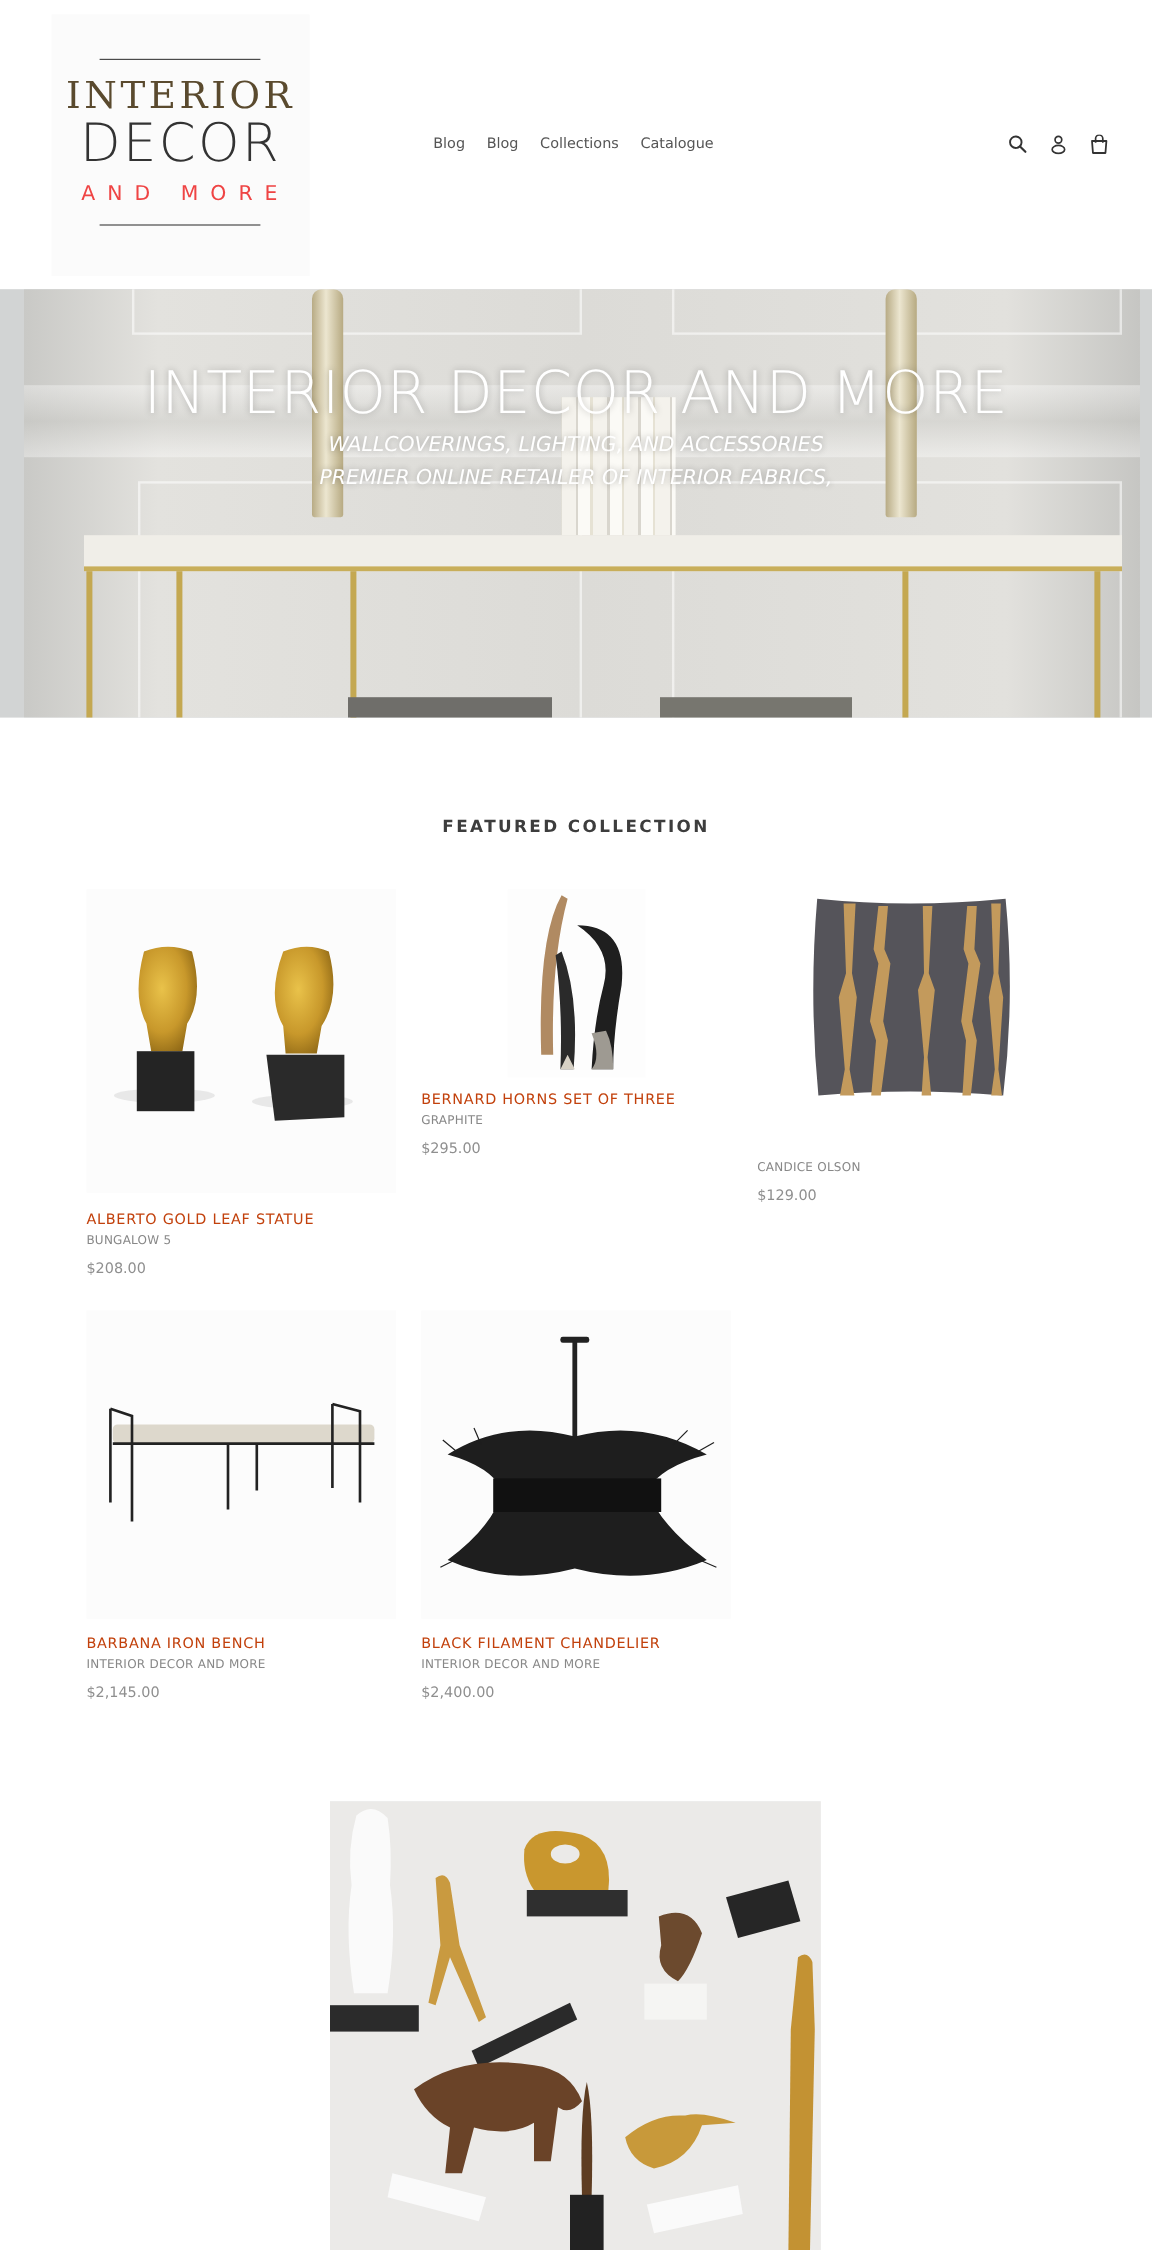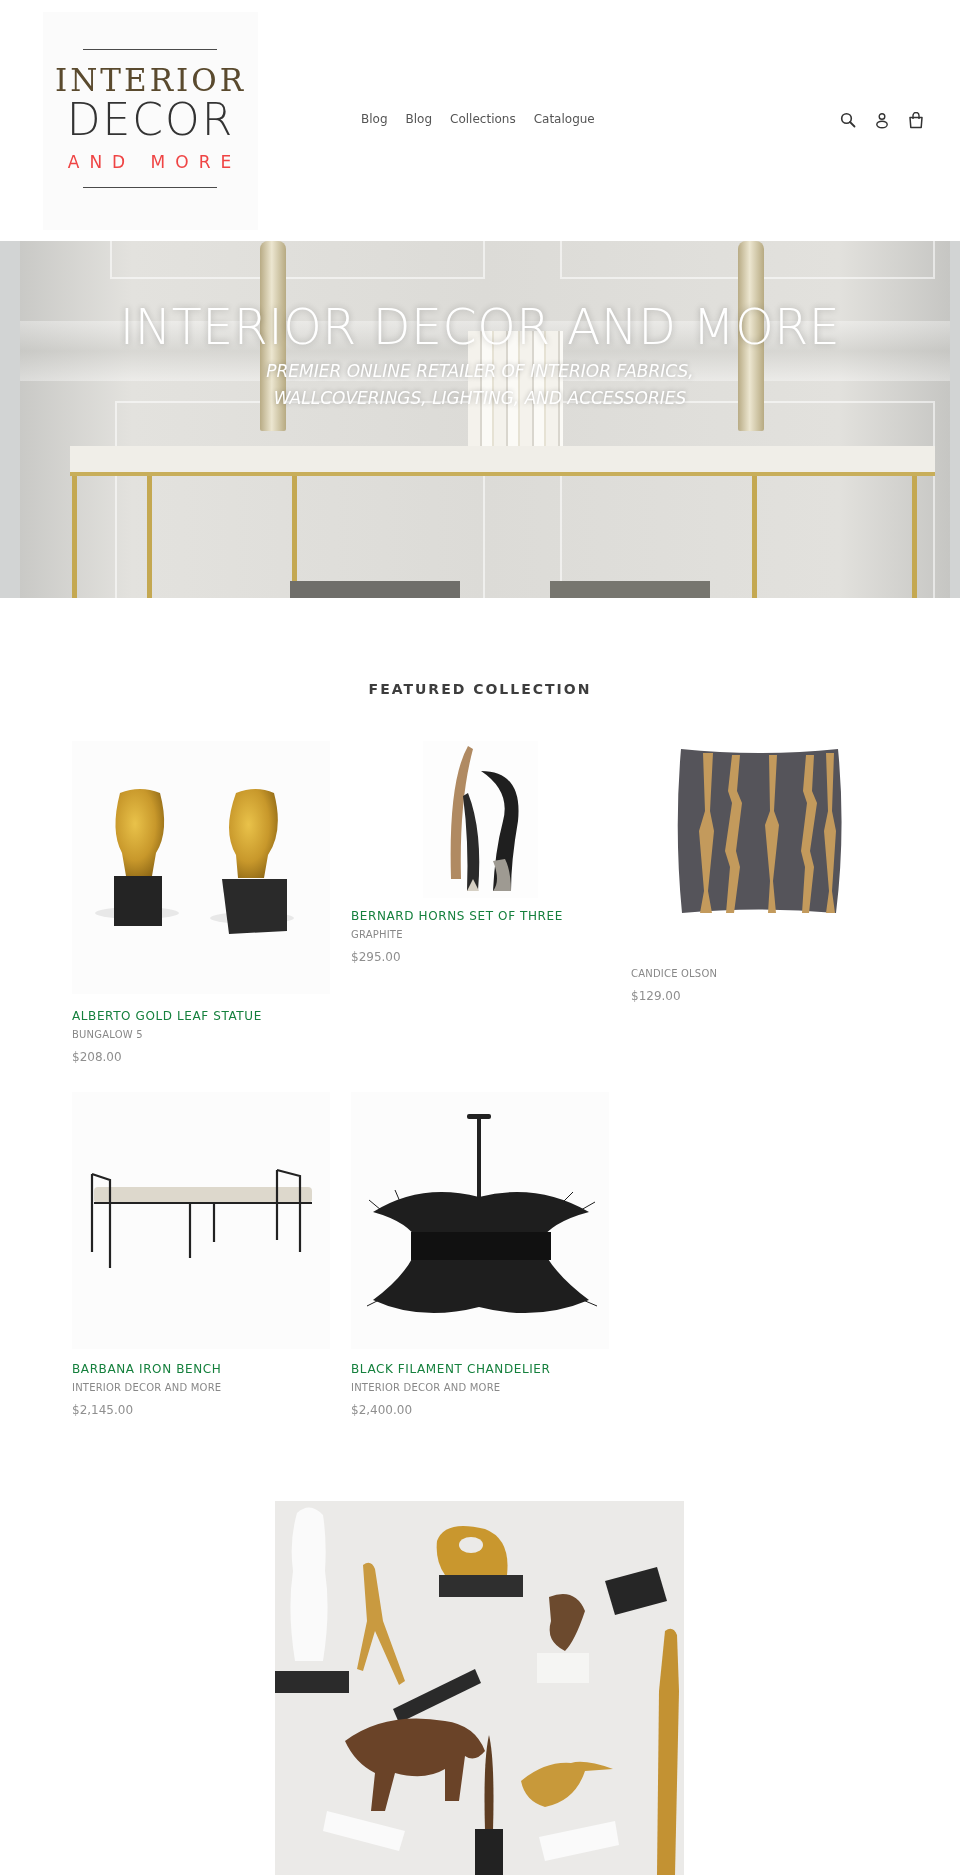--- a/index.html
+++ b/index.html
@@ -36,21 +36,21 @@
   .hero-books { position: absolute; left: 448px; top: 90px; width: 95px; height: 115px; background: repeating-linear-gradient(90deg,#f4f2ec 0 12px,#d9d6ce 12px 14px,#fbfaf6 14px 24px,#e6e2d4 24px 26px); }
   .hero-text { position: absolute; left: 0; top: 0; width: 960px; height: 357px; text-align: center; }
   .hero-title { position: absolute; left: 0; width: 960px; top: 58px; font-size: 49px; font-weight: 300; color: #ffffff; letter-spacing: 0.5px; text-shadow: 0 0 6px rgba(0,0,0,0.25); }
   .hero-sub { position: absolute; left: 0; width: 960px; top: 117px; font-size: 17px; font-style: italic; color: #ffffff; line-height: 27px; text-shadow: 0 0 5px rgba(0,0,0,0.3); }
 
   
   .section-title { position: absolute; left: 0; width: 960px; top: 681px; text-align: center; font-size: 14px; letter-spacing: 2px; color: #3d3d3d; }
 
   .card { position: absolute; }
   .card .img { position: absolute; background: #fcfcfc; overflow: hidden; }
-  .card .title { position: absolute; left: 0; font-size: 12px; letter-spacing: 0.6px; color: #15803d; white-space: nowrap; line-height: 15px; }
+  .card .title { position: absolute; left: 0; font-size: 12px; letter-spacing: 0.6px; color: #c2410c; white-space: nowrap; line-height: 15px; }
   .card .vendor { position: absolute; left: 0; font-size: 10px; color: #888; letter-spacing: 0.2px; }
   .card .price { position: absolute; left: 0; font-size: 12px; color: #8f8f8f; }
 
   
   .feature-img { position: absolute; left: 275px; top: 1501px; width: 409px; height: 374px; background: #ecebea; overflow: hidden; }
 </style>
 </head>
 <body>
 
 <header class="header">
@@ -106,22 +106,22 @@
     <div class="hero-leg" style="left:127px;top:235px;height:125px;"></div>
     <div class="hero-leg" style="left:272px;top:235px;height:125px;"></div>
     <div class="hero-leg" style="left:732px;top:235px;height:125px;"></div>
     <div class="hero-leg" style="left:892px;top:235px;height:125px;"></div>
     <div style="position:absolute;left:270px;top:340px;width:170px;height:20px;background:#6f6e6a;"></div>
     <div style="position:absolute;left:530px;top:340px;width:160px;height:20px;background:#77766f;"></div>
   </div>
   <div class="hero-text">
     <h1 class="hero-title">INTERIOR DECOR AND MORE</h1>
     <div class="hero-sub">
+      <div>WALLCOVERINGS, LIGHTING, AND ACCESSORIES</div>
       <div>PREMIER ONLINE RETAILER OF INTERIOR FABRICS,</div>
-      <div>WALLCOVERINGS, LIGHTING, AND ACCESSORIES</div>
     </div>
   </div>
 </section>
 
 <h2 class="section-title">FEATURED COLLECTION</h2>
 
 <a class="card" style="left:72px;top:741px;width:258px;height:325px;text-align:center;">
   <div class="img" style="left:0;top:0;width:258px;height:253px;">
     <svg width="258" height="253" viewBox="0 0 258 253">
       <defs>

